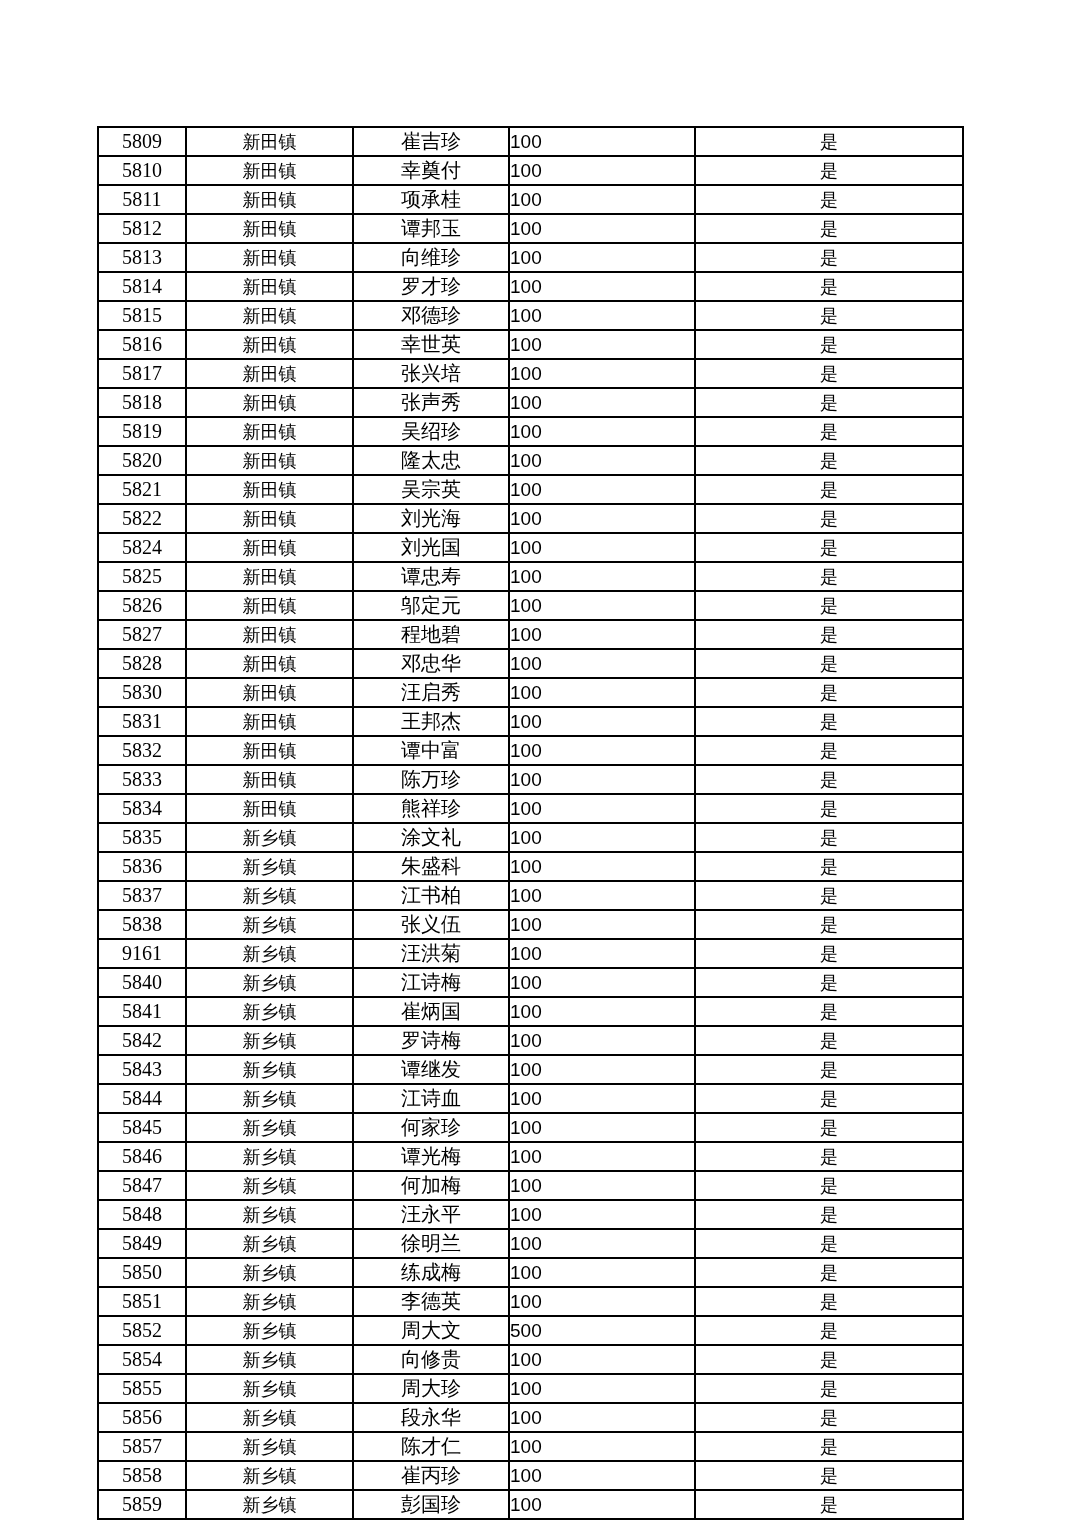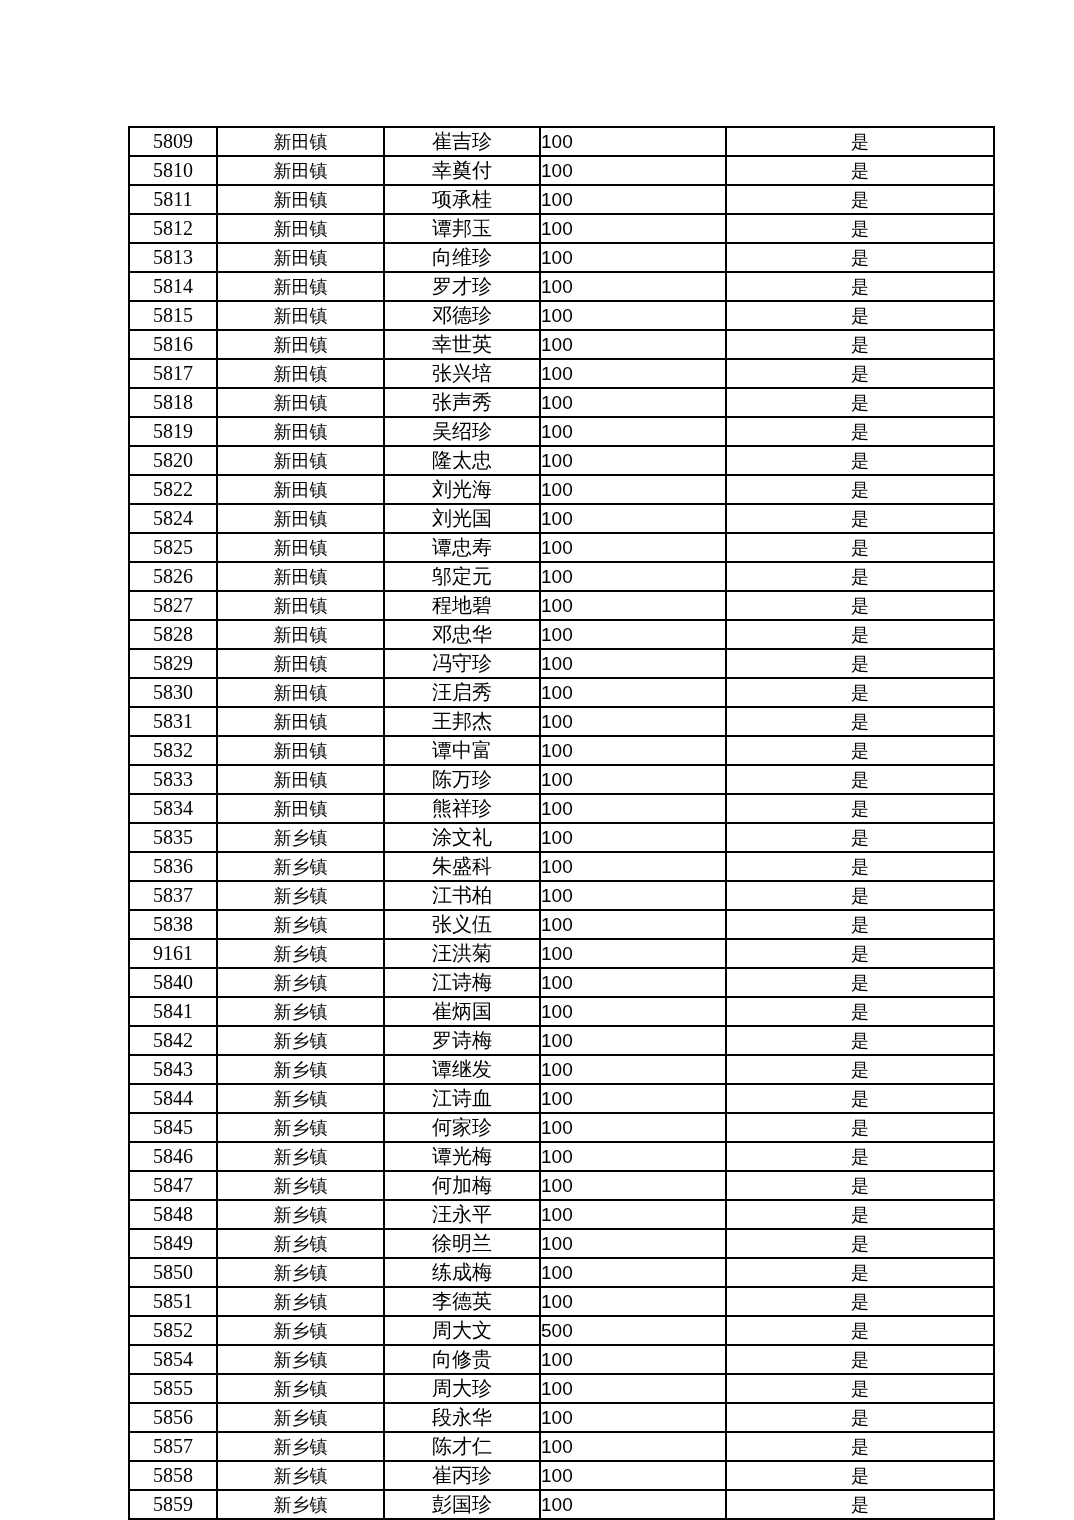--- a/index.html
+++ b/index.html
@@ -16,21 +16,20 @@
     height: 1520px;
     background: #ffffff;
   }
   table.sheet {
     position: absolute;
     left: 97px;
     top: 126px;
     border-collapse: collapse;
     table-layout: fixed;
     border: 2px solid #000000;
-    margin-left: 31px;
   }
   table.sheet td {
     border: 2px solid #000000;
     height: 22.5px;
     padding: 0;
     vertical-align: middle;
     white-space: nowrap;
     overflow: hidden;
     color: #000000;
   }
@@ -159,20 +158,27 @@
           <td class="c4">是</td>
         </tr>
         <tr>
           <td class="c0">5820</td>
           <td class="c1">新田镇</td>
           <td class="c2">隆太忠</td>
           <td class="c3">100</td>
           <td class="c4">是</td>
         </tr>
         <tr>
+          <td class="c0">5821</td>
+          <td class="c1">新田镇</td>
+          <td class="c2">吴宗英</td>
+          <td class="c3">100</td>
+          <td class="c4">是</td>
+        </tr>
+        <tr>
           <td class="c0">5822</td>
           <td class="c1">新田镇</td>
           <td class="c2">刘光海</td>
           <td class="c3">100</td>
           <td class="c4">是</td>
         </tr>
         <tr>
           <td class="c0">5824</td>
           <td class="c1">新田镇</td>
           <td class="c2">刘光国</td>
@@ -197,27 +203,20 @@
           <td class="c0">5827</td>
           <td class="c1">新田镇</td>
           <td class="c2">程地碧</td>
           <td class="c3">100</td>
           <td class="c4">是</td>
         </tr>
         <tr>
           <td class="c0">5828</td>
           <td class="c1">新田镇</td>
           <td class="c2">邓忠华</td>
-          <td class="c3">100</td>
-          <td class="c4">是</td>
-        </tr>
-        <tr>
-          <td class="c0">5829</td>
-          <td class="c1">新田镇</td>
-          <td class="c2">冯守珍</td>
           <td class="c3">100</td>
           <td class="c4">是</td>
         </tr>
         <tr>
           <td class="c0">5830</td>
           <td class="c1">新田镇</td>
           <td class="c2">汪启秀</td>
           <td class="c3">100</td>
           <td class="c4">是</td>
         </tr>

